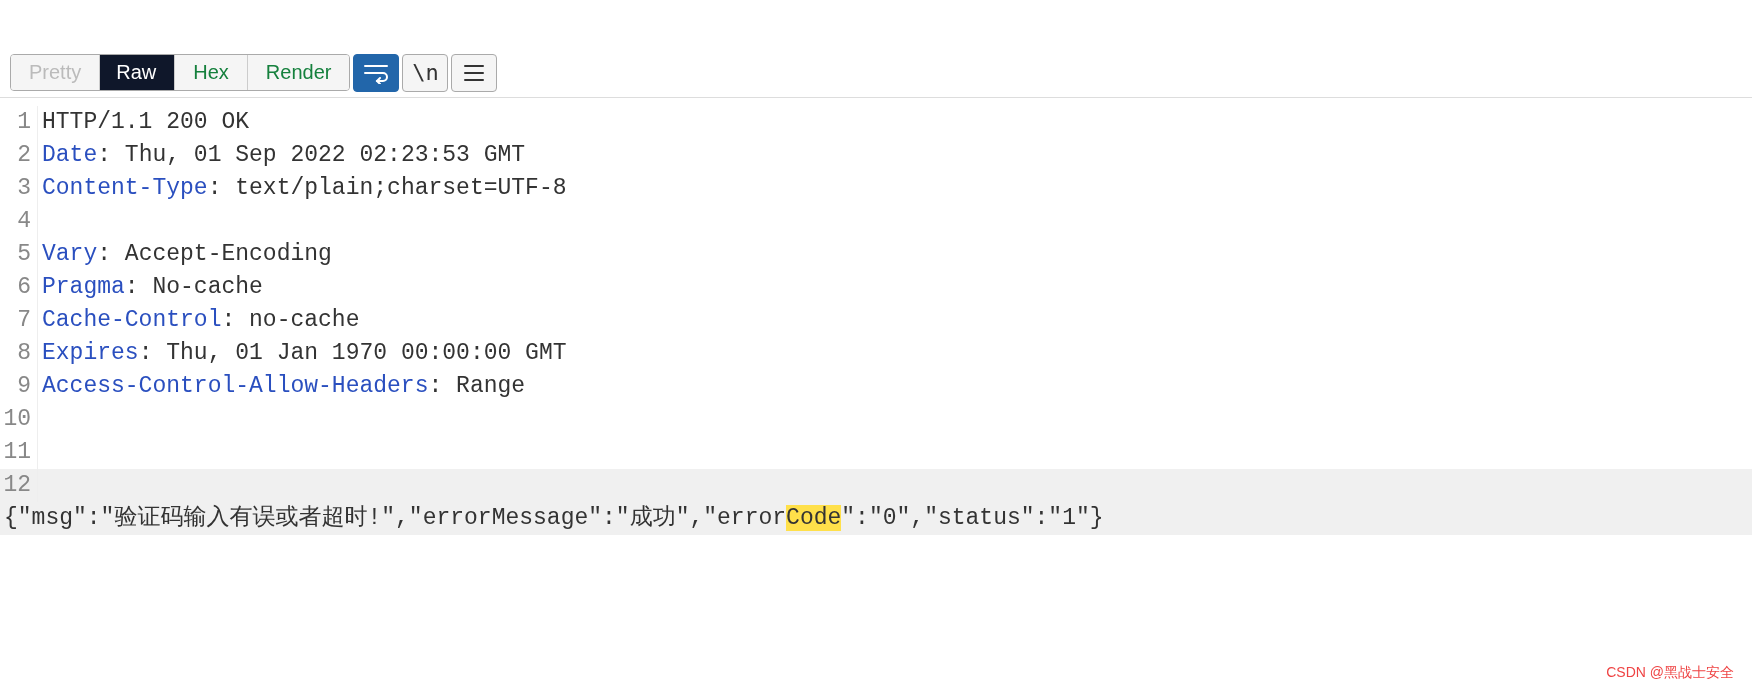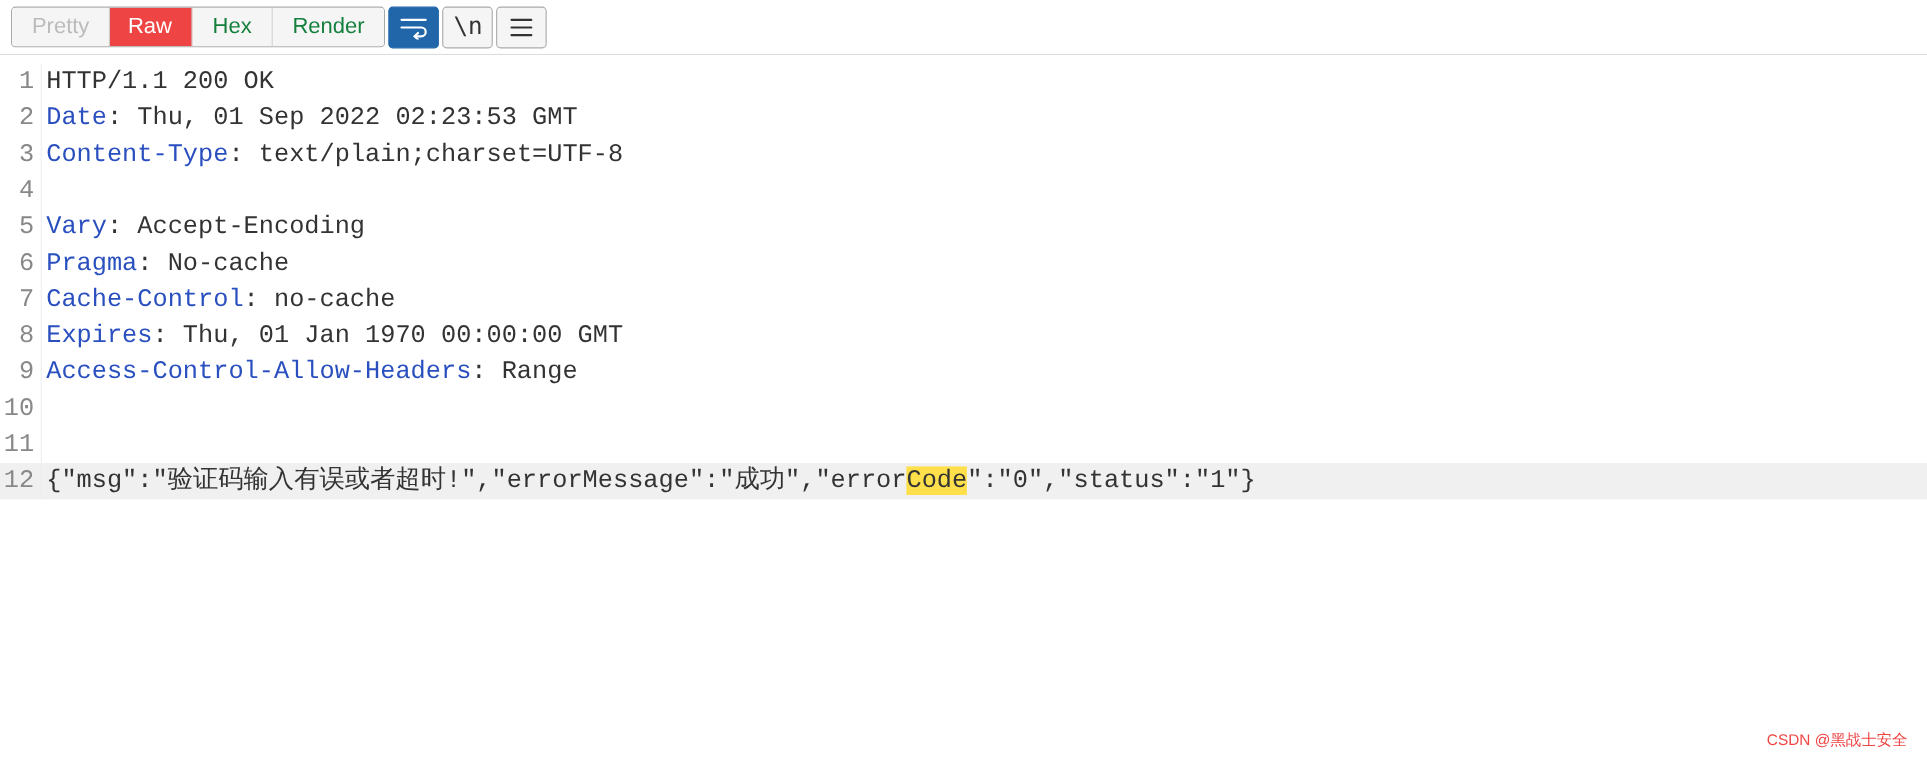--- a/index.html
+++ b/index.html
@@ -11,38 +11,39 @@
       overflow: hidden;
       position: relative;
     }
     .toolbar {
       display: flex;
       align-items: center;
       gap: 3px;
       padding: 2px 10px;
       border-bottom: 1px solid #ddd;
       height: 50px;
+      margin-top: 48px;
     }
     .tab-group {
       display: flex;
       border: 1px solid #aaa;
       border-radius: 4px;
       overflow: hidden;
     }
     .tab {
       padding: 6px 18px;
       font-size: 20px;
       color: #15803d;
       background: #f5f5f5;
       cursor: pointer;
       border-right: 1px solid #ccc;
     }
     .tab:last-child { border-right: none; }
     .tab.disabled { color: #bbb; cursor: default; }
-    .tab.active { background: #ef4444; color: #fff; padding-left: 16px; }
+    .tab.active { background: #0f172a; color: #fff; padding-left: 16px; }
     .icon-btn {
       display: flex;
       align-items: center;
       justify-content: center;
       width: 46px;
       height: 38px;
       border: 1px solid #aaa;
       border-radius: 4px;
       background: #f5f5f5;
       cursor: pointer;
@@ -52,21 +53,21 @@
     .code-area {
       font-family: "Courier New", monospace;
       font-size: 23px;
       line-height: 33px;
       padding-top: 8px;
     }
     .line {
       display: flex;
       white-space: pre;
     }
-    .line.hl { background: #f0f0f0; }
+    .line.hl { background: #f0f0f0; flex-direction: column; }
     .gutter {
       width: 38px;
       text-align: right;
       color: #888;
       padding-right: 6px;
       flex-shrink: 0;
       user-select: none;
       border-right: 1px solid #eee;
     }
     .code {

